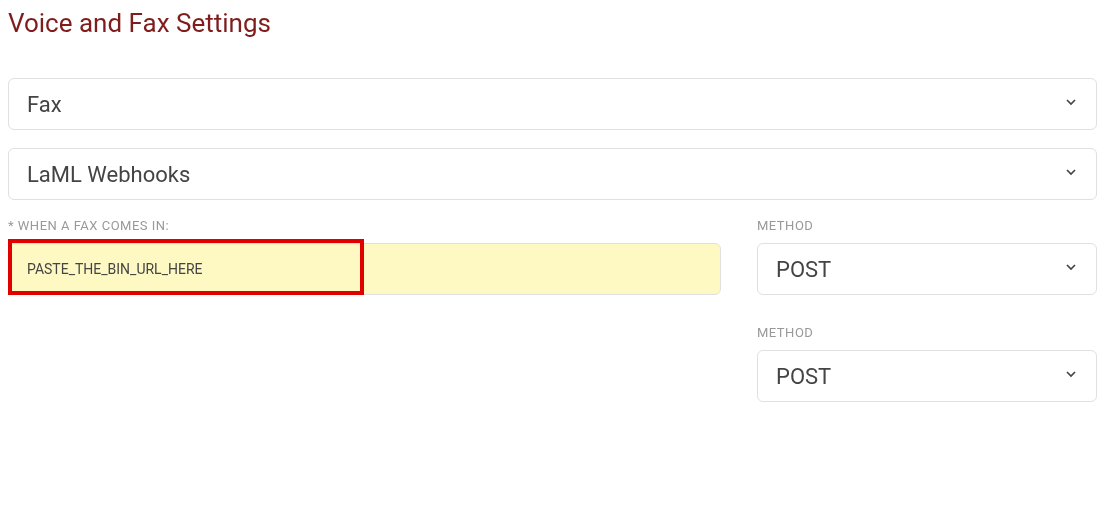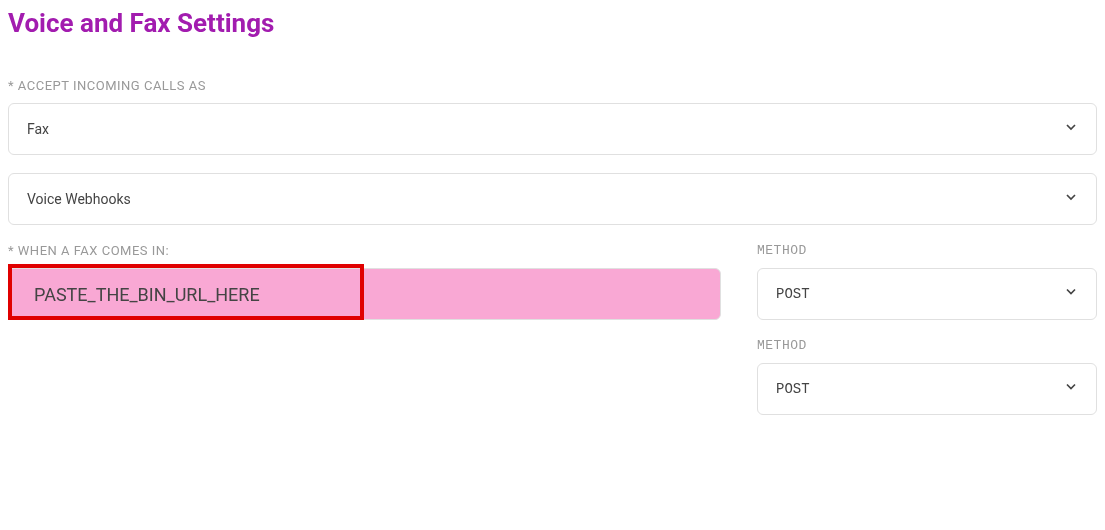--- a/index.html
+++ b/index.html
@@ -9,22 +9,22 @@
     }
     body {
       font-family: -apple-system, BlinkMacSystemFont, "Segoe UI", Roboto, "Helvetica Neue", Arial, sans-serif;
       background: #ffffff;
       padding: 8px;
       width: 1105px;
       color: #333;
     }
     .page-title {
       font-size: 26px;
-      font-weight: 700;
-      color: #a21caf;
+      font-weight: 400;
+      color: #7f1d1d;
       margin-bottom: 40px;
     }
     .form-group {
       margin-bottom: 18px;
     }
     .form-label {
       display: block;
       font-size: 13px;
       letter-spacing: 0.5px;
       color: #999;
@@ -36,21 +36,21 @@
       position: relative;
       width: 100%;
     }
     .select-control {
       width: 100%;
       height: 52px;
       border: 1px solid #e0e0e0;
       border-radius: 6px;
       background: #fff;
       padding: 0 18px;
-      font-size: 14px;
+      font-size: 22px;
       color: #444;
       display: flex;
       align-items: center;
       cursor: pointer;
       font-weight: 400;
     }
     .chevron-down {
       position: absolute;
       right: 18px;
       top: 50%;
@@ -62,40 +62,40 @@
       height: 16px;
       stroke: #444;
       stroke-width: 2.5;
       fill: none;
     }
     .input-control {
       width: 100%;
       height: 52px;
       border: 1px solid #e0e0e0;
       border-radius: 6px;
-      background: #f9a8d4;
-      padding: 0 25px;
-      font-size: 18px;
+      background: #fef9c3;
+      padding: 0 18px;
+      font-size: 14px;
       color: #444;
       font-family: inherit;
       outline: none;
     }
     .input-control::placeholder {
       color: #aaa;
     }
     .row {
       display: flex;
       gap: 36px;
+      margin-top: 12px;
     }
     .col-main {
       flex: 1;
     }
     .col-method {
       width: 340px;
-      font-family: Liberation Mono, monospace;
     }
     .highlight-box {
       position: relative;
     }
     .highlight-overlay {
       position: absolute;
       border: 4px solid #e00000;
       pointer-events: none;
       left: 0px;
       top: -4px;
@@ -103,34 +103,33 @@
       width: 356px;
       z-index: 10;
     }
   </style>
 </head>
 <body>
 
 <h1 class="page-title">Voice and Fax Settings</h1>
 
 <div class="form-group">
-  <label class="form-label">* ACCEPT INCOMING CALLS AS</label>
   <div class="select-wrapper">
     <div class="select-control">Fax</div>
     <span class="chevron-down">
       <svg viewBox="0 0 24 24">
           <polyline points="6 9 12 15 18 9"></polyline>
         </svg>
     </span>
   </div>
 </div>
 
 <div class="form-group">
   <div class="select-wrapper">
-    <div class="select-control">Voice Webhooks</div>
+    <div class="select-control">LaML Webhooks</div>
     <span class="chevron-down">
       <svg viewBox="0 0 24 24">
           <polyline points="6 9 12 15 18 9"></polyline>
         </svg>
     </span>
   </div>
 </div>
 
 <div class="row">
   <div class="col-main">

